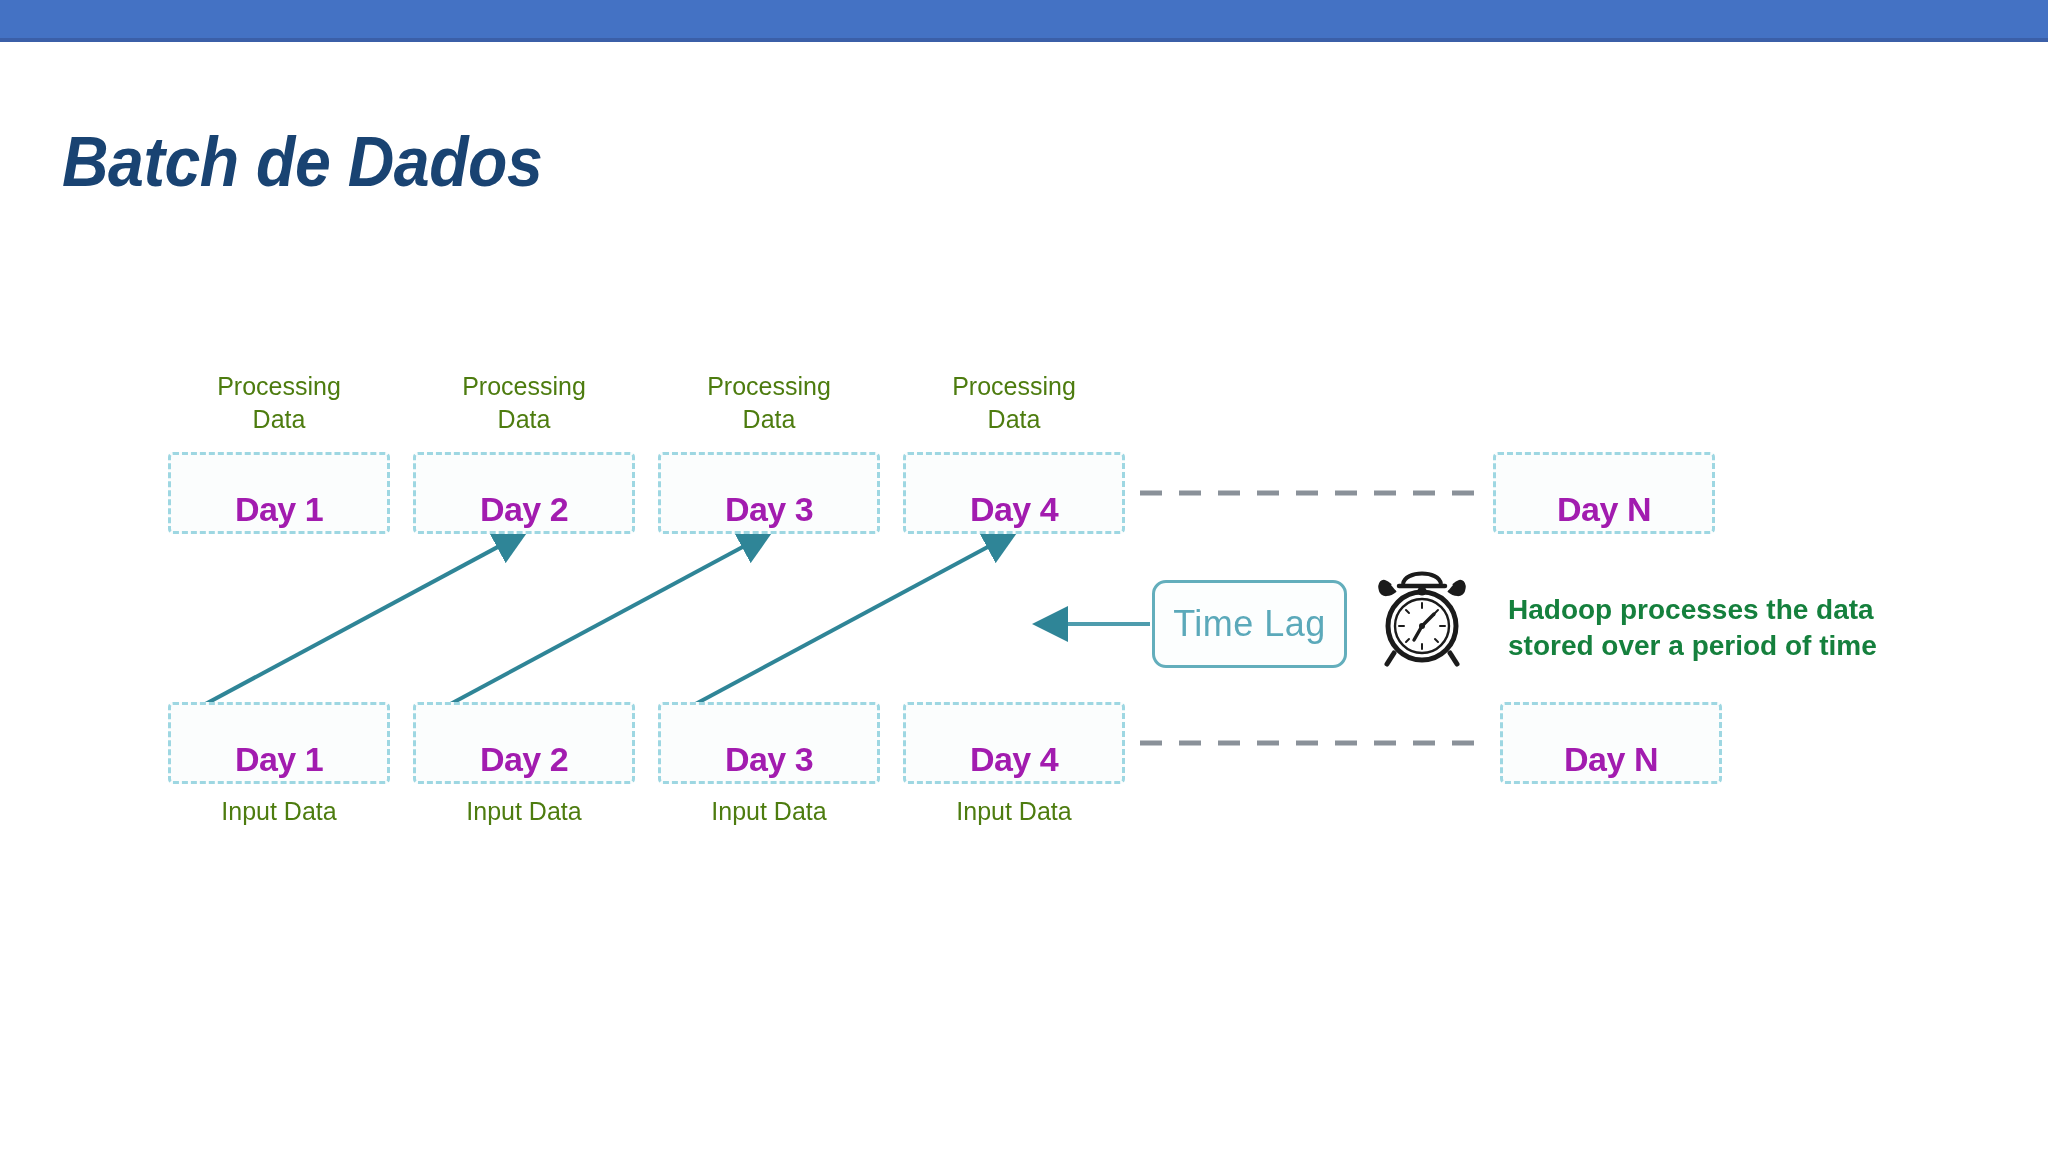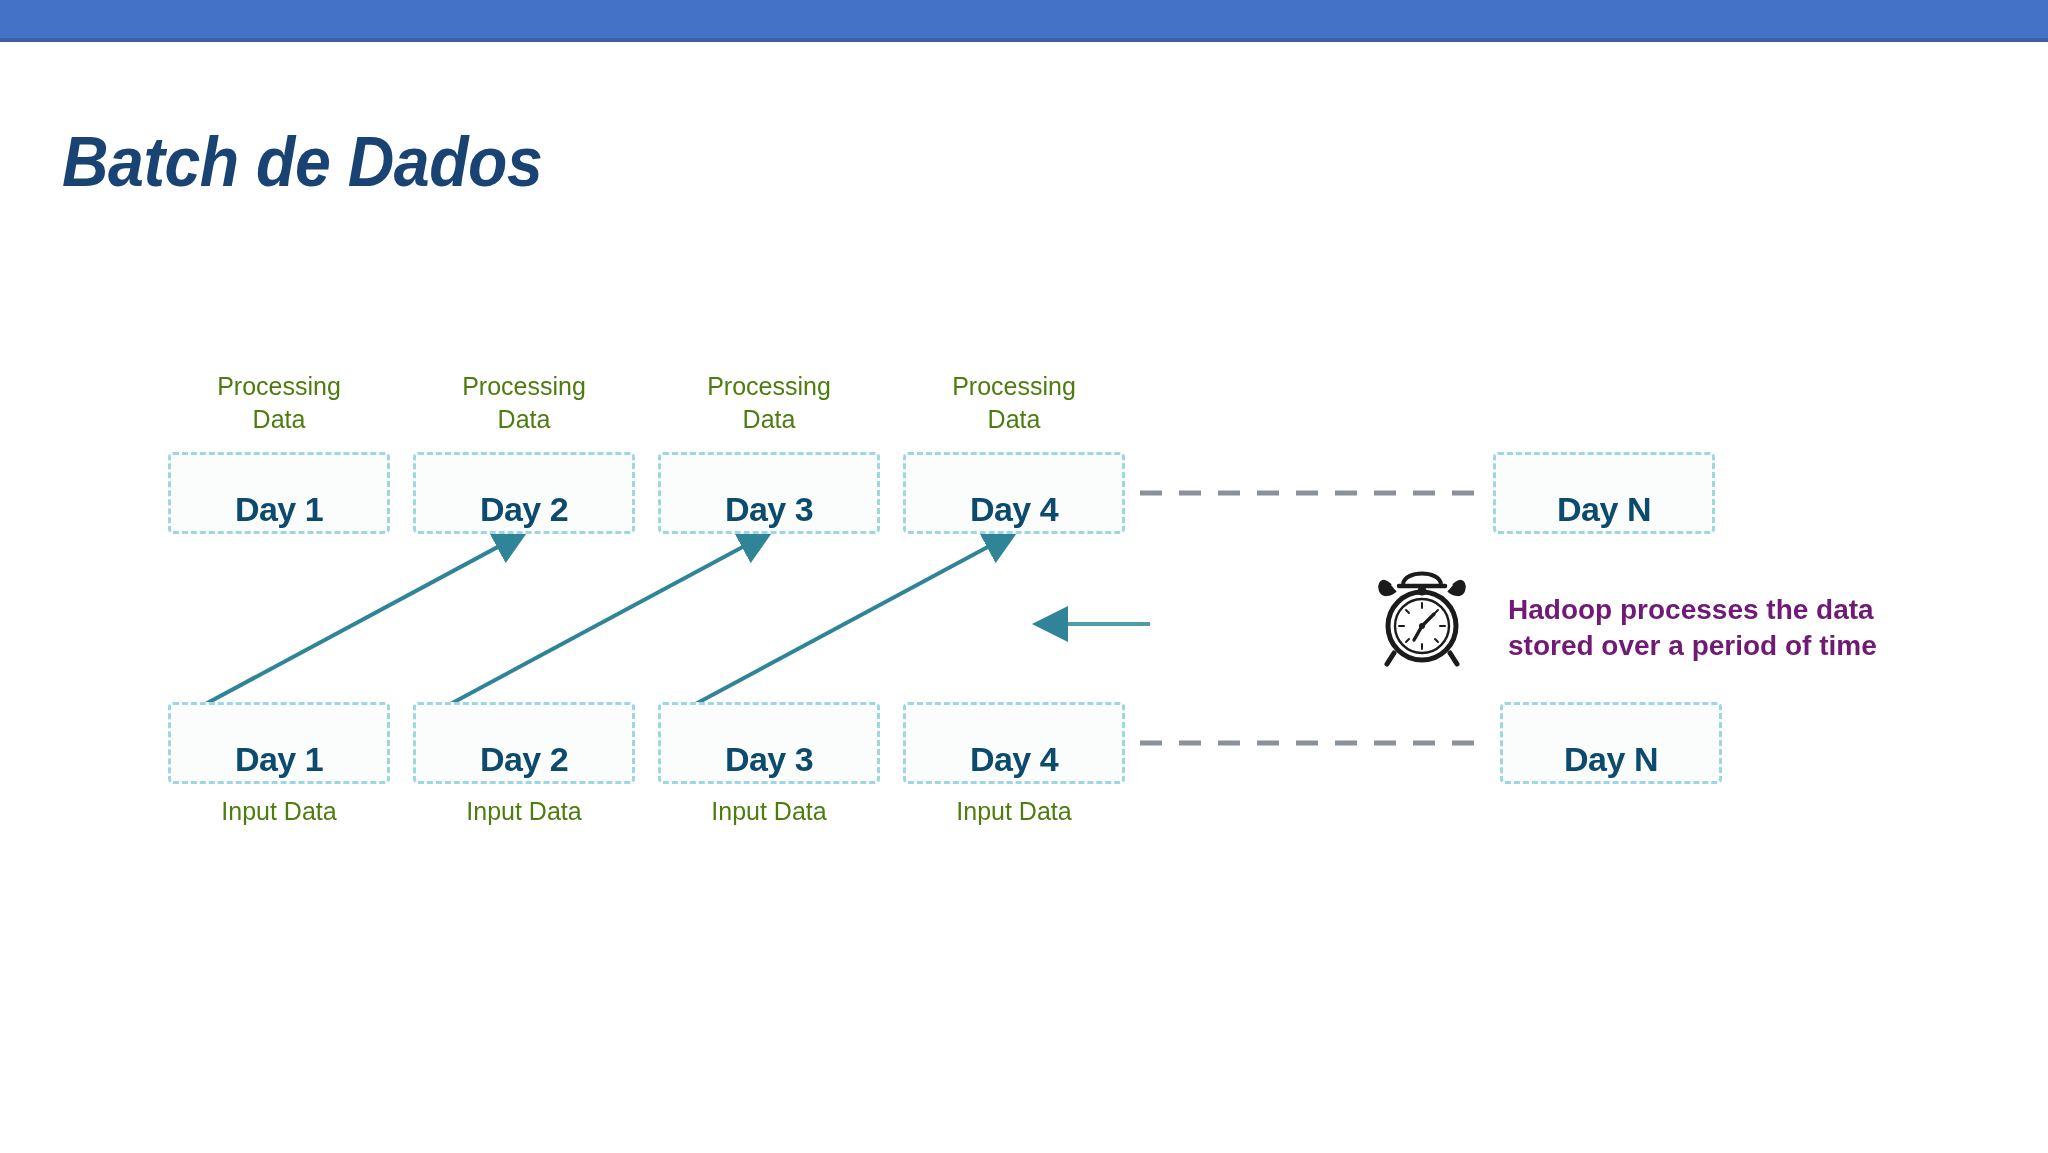--- a/index.html
+++ b/index.html
@@ -95,21 +95,21 @@
     border: 3px dashed #9ED7E2;
     border-radius: 5px;
     background: #FBFDFD;
     display: flex;
     align-items: center;
     justify-content: center;
   }
   .day-box .day-label {
     font-size: 34px;
     font-weight: bold;
-    color: #0c4a6e;
+    color: #a21caf;
     letter-spacing: -0.5px;
     margin-top: 32px;
   }
 
   
   .cap {
     position: absolute;
     text-align: center;
     font-size: 25px;
     line-height: 33px;
@@ -131,21 +131,21 @@
     font-size: 36px;
     color: #5BA9BA;
     letter-spacing: 0.5px;
   }
 
   
   .hadoop-note {
     position: absolute;
     font-size: 28px;
     line-height: 36px;
-    color: #701a75;
+    color: #15803d;
     font-weight: 600;
     white-space: pre-line;
   }
 
   
   .clock-icon {
     position: absolute;
   }
 </style>
 </head>
@@ -221,20 +221,23 @@
     </div>
     <div class="day-box" style="left:1500px; top:702px; width:222px; height:82px;">
       <span class="day-label">Day N</span>
     </div>
 
     <div class="cap" style="left: 168px; top: 795px; width: 222px; white-space: pre-line;">Input Data</div>
     <div class="cap" style="left: 413px; top: 795px; width: 222px; white-space: pre-line;">Input Data</div>
     <div class="cap" style="left: 658px; top: 795px; width: 222px; white-space: pre-line;">Input Data</div>
     <div class="cap" style="left: 903px; top: 795px; width: 222px; white-space: pre-line;">Input Data</div>
 
+    <div class="timelag-box" style="left:1152px; top:580px; width:195px; height:88px;">
+      <span class="timelag-label">Time Lag</span>
+    </div>
 
     <div class="clock-icon" style="left:1372px; top:560px;">
       <svg width="100" height="112" viewBox="0 0 100 112">
         <g stroke="#1B1B1B" fill="none" stroke-width="3.2">
 
           <path d="M19,25 C9,15 6,25 8,31 C10,37 18,36 24,31" fill="#1B1B1B" stroke-width="2"></path>
 
           <path d="M81,25 C91,15 94,25 92,31 C90,37 82,36 76,31" fill="#1B1B1B" stroke-width="2"></path>
 
           <path d="M31,24 C33,10 67,10 69,24" stroke-width="4"></path>

